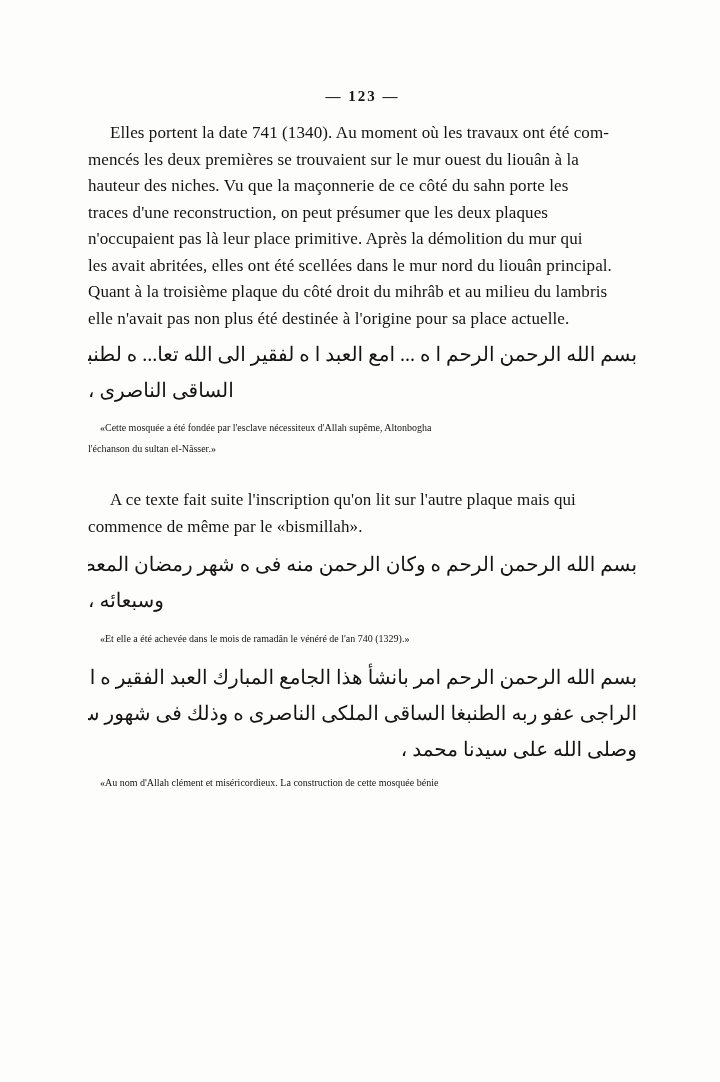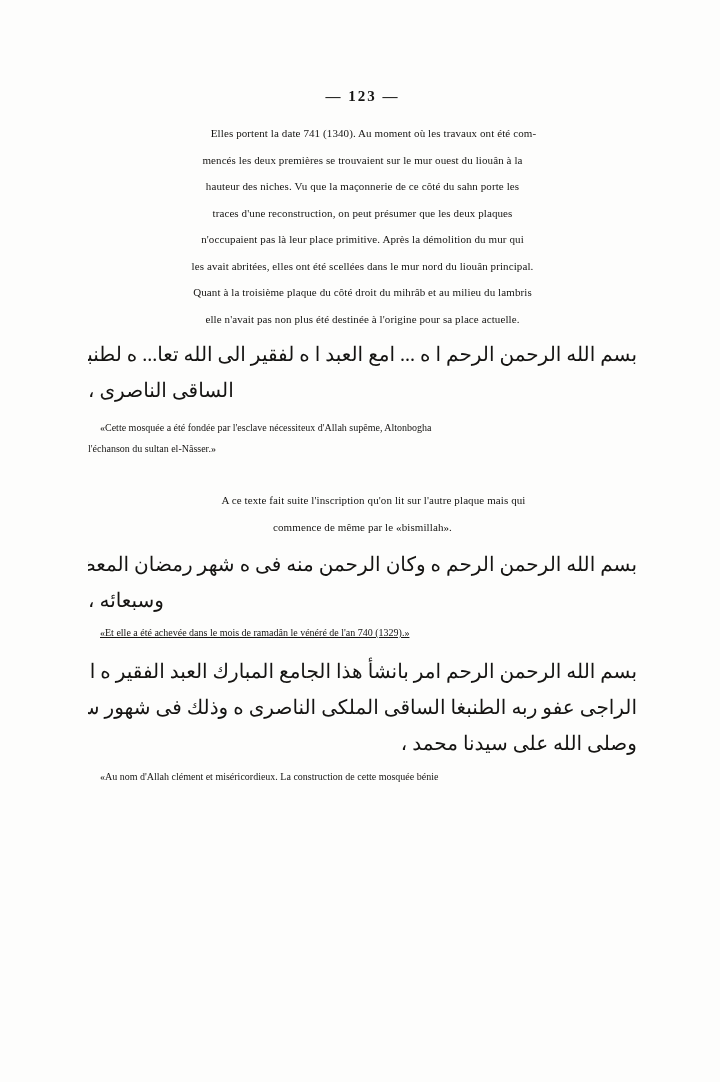--- a/index.html
+++ b/index.html
@@ -22,42 +22,42 @@
     background: #fdfdfc;
   }
   .page-number {
     text-align: center;
     font-size: 15px;
     line-height: 20px;
     font-weight: bold;
     letter-spacing: 2px;
   }
   .para {
-    font-size: 11px;
+    font-size: 17px;
     line-height: 26.5px;
     white-space: pre-line;
     text-indent: 22px;
     margin: 0;
-    text-align: center;
+    text-align: left;
     letter-spacing: 0.1px;
   }
   .para.p1 { margin-top: 14px; }
   .para.p3 { margin-top: 2px; }
   .para.p4 { margin-top: 28px; }
   .para.p5 { margin-top: 16px; }
   .small-note {
     font-size: 10px;
     line-height: 21px;
     white-space: pre-line;
     text-indent: 12px;
     margin: 0;
     text-align: left;
   }
   .small-note.t1 { margin-top: 9px; }
-  .small-note.t2 { margin-top: 4px; text-decoration: underline; }
+  .small-note.t2 { margin-top: 10px; }
   .small-note.t3 { margin-top: 5px; }
   .arabic-block { margin: 0; }
   .arabic-block.a1 { margin-top: 4px; }
   .arabic-block.a2 { margin-top: 6px; }
   .arabic-block.a3 { margin-top: 10px; }
   .arabic-line {
     font-family: Liberation Serif, serif;
     font-size: 20px;
     line-height: 36px;
     direction: rtl;

